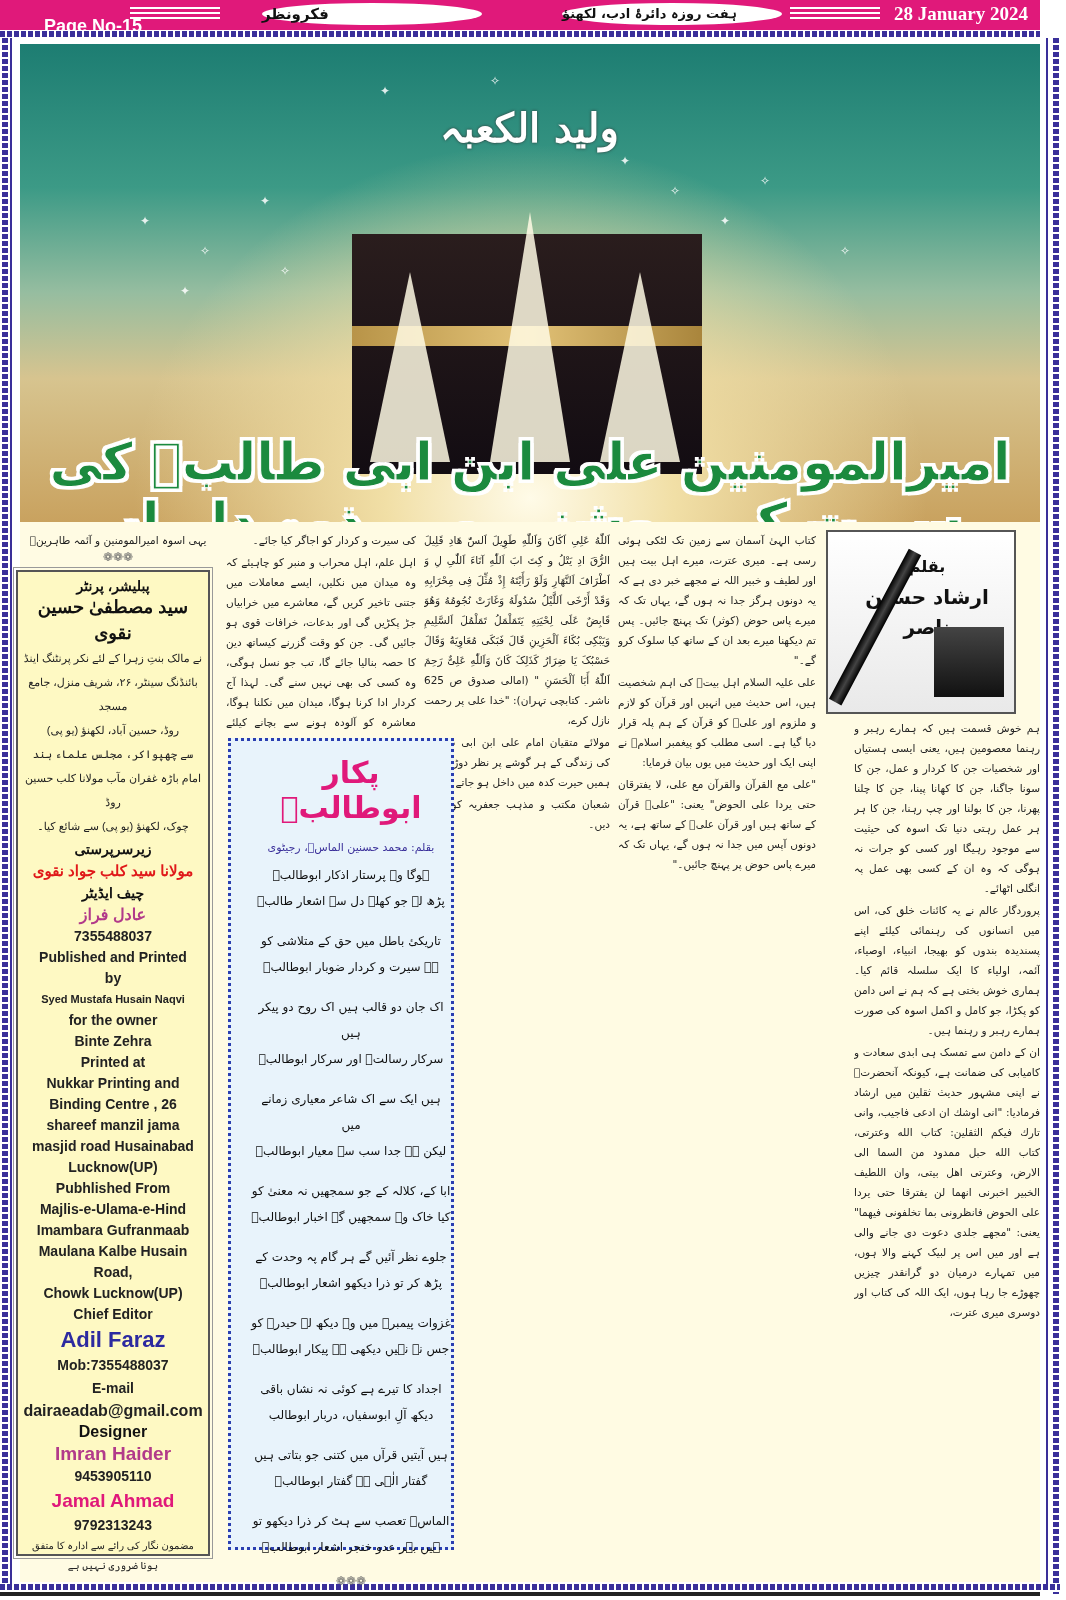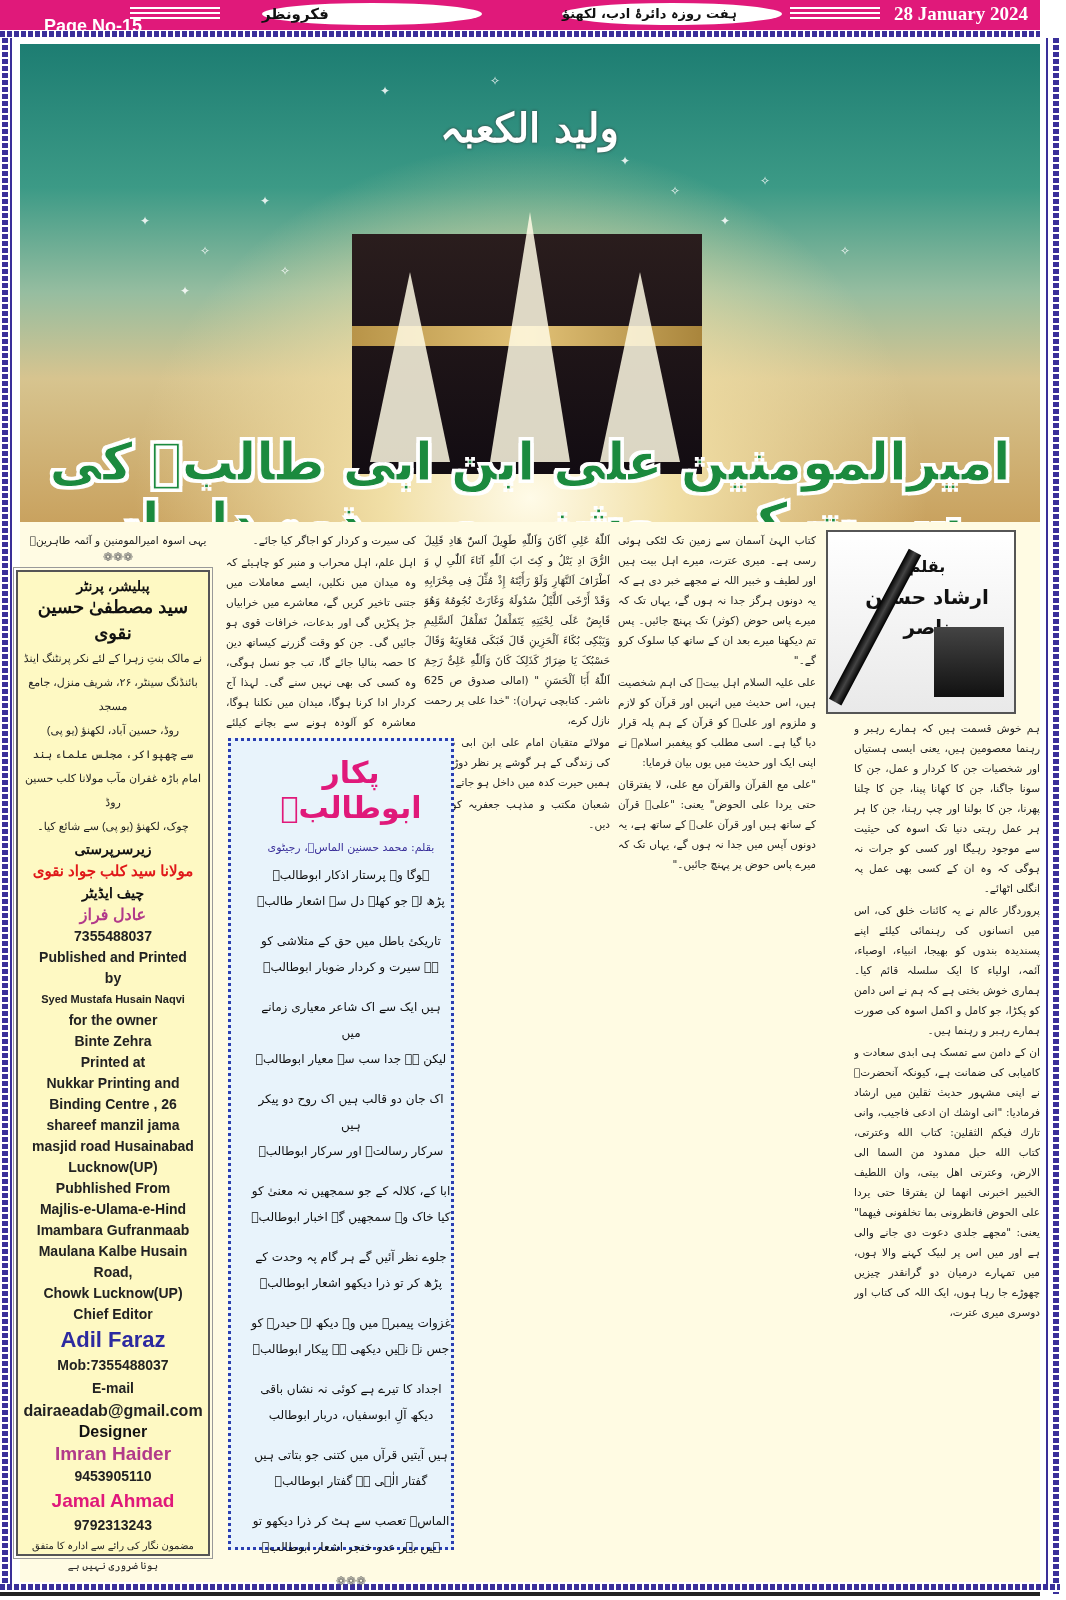--- a/index.html
+++ b/index.html
@@ -136,26 +136,26 @@
   <div id="couplets">
       <div class="couplet">
         <div>ہوگا وہ پرستار اذکار ابوطالبؑ</div>
         <div>پڑھ لے جو کھلے دل سے اشعار طالبؑ</div>
       </div>
       <div class="couplet">
         <div>تاریکیٔ باطل میں حق کے متلاشی کو</div>
         <div>ہے سیرت و کردار ضوبار ابوطالبؑ</div>
       </div>
       <div class="couplet">
+        <div>اک جان دو قالب ہیں اک روح دو پیکر ہیں</div>
+        <div>سرکار رسالتؐ اور سرکار ابوطالبؑ</div>
+      </div>
+      <div class="couplet">
         <div>ہیں ایک سے اک شاعر معیاری زمانے میں</div>
         <div>لیکن ہے جدا سب سے معیار ابوطالبؑ</div>
-      </div>
-      <div class="couplet">
-        <div>اک جان دو قالب ہیں اک روح دو پیکر ہیں</div>
-        <div>سرکار رسالتؐ اور سرکار ابوطالبؑ</div>
       </div>
       <div class="couplet">
         <div>ابا کے، کلالہ کے جو سمجھیں نہ معنیٰ کو</div>
         <div>کیا خاک وہ سمجھیں گے اخبار ابوطالبؑ</div>
       </div>
       <div class="couplet">
         <div>جلوے نظر آئیں گے ہر گام پہ وحدت کے</div>
         <div>پڑھ کر تو ذرا دیکھو اشعار ابوطالبؑ</div>
       </div>
       <div class="couplet">

